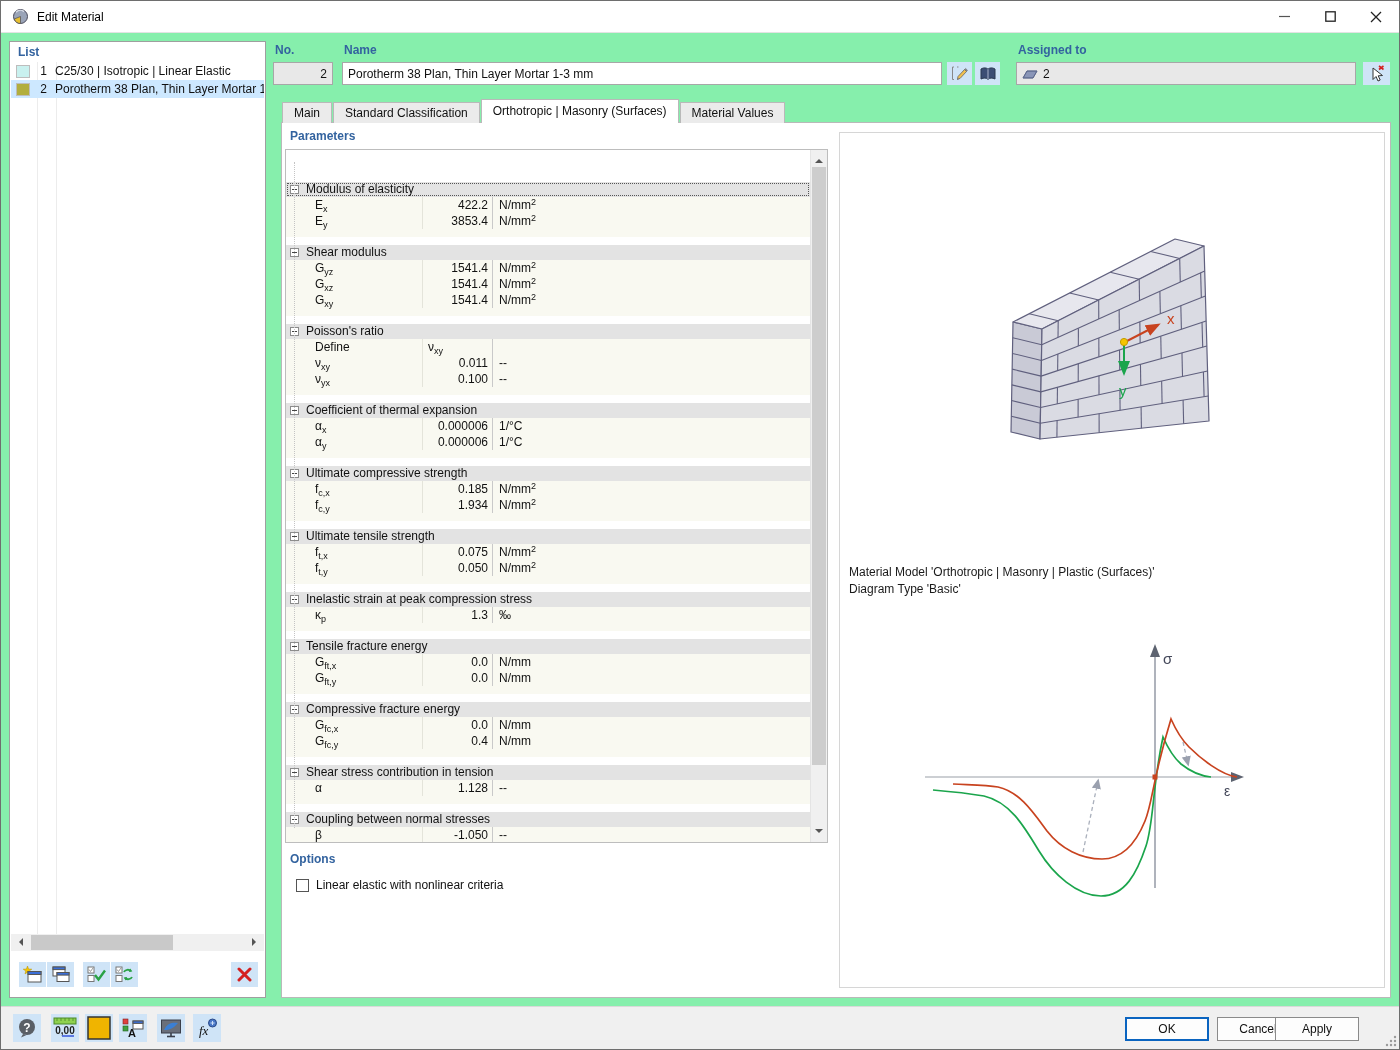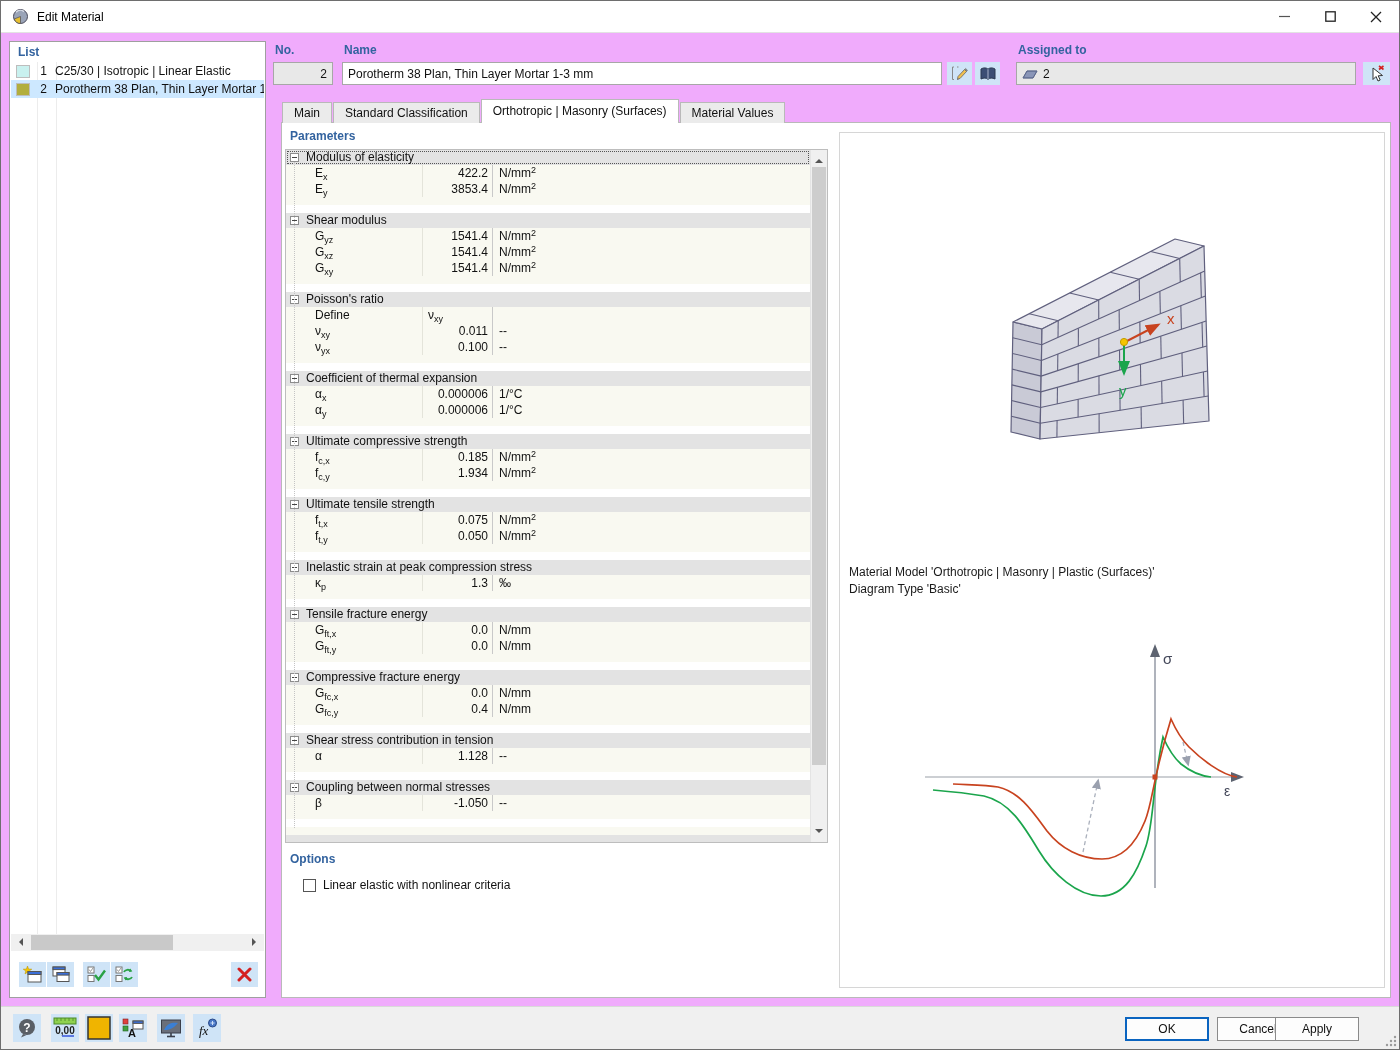--- a/index.html
+++ b/index.html
@@ -1,18 +1,18 @@
 <!DOCTYPE html>
 <html><head>
 <meta charset="utf-8">
 <style>
   * { box-sizing: border-box; margin:0; padding:0; }
   html,body { width:1400px; height:1050px; overflow:hidden; }
   body { font-family:"Liberation Sans","DejaVu Sans",sans-serif; font-size:12px; color:#111; background:#f0f0f0; }
-  #win { position:relative; width:1400px; height:1050px; background:#f0abfc; border:1px solid #6e6e6e; }
+  #win { position:relative; width:1400px; height:1050px; background:#86efac; border:1px solid #6e6e6e; }
 
   
   .titlebar { position:absolute; left:0; top:0; width:100%; height:32px; background:#fff; border-bottom:1px solid #e3e3e3; display:flex; align-items:center; }
   .titlebar .ticon { margin-left:11px; width:17px; height:17px; }
   .titlebar .ttext { margin-left:8px; font-size:12px; color:#000; }
   .wctrls { position:absolute; right:0; top:0; height:31px; display:flex; }
   .wbtn { width:46px; height:31px; display:flex; align-items:center; justify-content:center; background:#fff; }
 
   
   .listpanel { position:absolute; left:8px; top:40px; width:257px; height:957px; background:#fff; border:1px solid #9f9f9f; }
@@ -45,42 +45,42 @@
   .tab.active { height:24px; line-height:23px; background:#fff; position:relative; }
 
   
   .page { position:absolute; left:280px; top:121px; width:1110px; height:876px; background:#fff; border:1px solid #b9b9b9; }
 
   
   .ptable { position:absolute; left:3px; top:26px; width:543px; height:694px; border:1px solid #bdbdbd; background:#fff; }
   .ptbody { position:absolute; left:0; top:0; right:17px; bottom:0; overflow:hidden; }
   .ptbody::before { content:""; position:absolute; left:8px; top:12px; bottom:14px; border-left:1px dotted #c4c4c4; z-index:5; }
   .phead { position:relative; height:15px; line-height:15px; background:#e3e3e3; padding-left:20px; }
-  .phead.focus { outline:1px dotted #555; outline-offset:-2px; }
+  .phead.focus { outline:1px dotted #555; outline-offset:-2px;margin-top:32px; }
   .phead.cut { height:9px; }
   .minus { position:absolute; left:4px; top:3px; width:9px; height:9px; border:1px solid #8c8c8c; background:#fff; }
   .minus::after { content:""; position:absolute; left:1px; right:1px; top:3px; border-top:1px solid #444; }
   .prow { display:flex; height:16px; line-height:16px; background:#f9f9f1; }
   .prow.pempty { height:8px; }
   .pgap { height:8px; background:#fff; }
   .psym { width:136px; padding-left:29px; flex:none; white-space:nowrap; }
   .pval { width:70px; flex:none; text-align:right; padding-right:4px; border-left:1px solid #e4e4da; white-space:nowrap; }
   .pval.vleft { text-align:left; padding-left:5px; }
   .punit { flex:1; padding-left:6px; border-left:1px solid #c9c9c9; white-space:nowrap; }
   .sub { font-size:9px; position:relative; top:3px; }
   .sup { font-size:9px; position:relative; top:-4px; }
   .vscroll { position:absolute; right:0; top:0; bottom:0; width:17px; background:#f0f0f0; border-left:1px solid #e4e4e4; }
   .vbtn { position:absolute; left:0; width:16px; height:17px; }
   .varrow-u::after, .varrow-d::after { content:""; position:absolute; left:4px; border:4px solid transparent; }
   .varrow-u::after { top:5px; border-bottom-color:#555; }
   .varrow-d::after { bottom:5px; border-top-color:#555; }
   .vthumb { position:absolute; left:1px; width:14px; top:17px; bottom:77px; background:#cdcdcd; }
 
   
-  .cbrow { position:absolute; left:21px; top:755px; display:flex; align-items:center; }
+  .cbrow { position:absolute; left:14px; top:755px; display:flex; align-items:center; }
   .cbox { width:13px; height:13px; border:1px solid #555; background:#fff; margin-right:7px; flex:none; }
 
   
   .preview { position:absolute; left:557px; top:9px; width:546px; height:856px; background:#fff; border:1px solid #d6d6d6; }
   .caption { position:absolute; left:9px; top:431px; line-height:17px; color:#1a1a1a; }
 
   
   .footer { position:absolute; left:0; bottom:0; width:100%; height:43px; background:#f0f0f0; border-top:1px solid #d9d9d9; }
   .ftbtn { position:absolute; top:7px; width:28px; height:28px; background:#cfe4f7; display:flex; align-items:center; justify-content:center; }
   .dlgbtn { position:absolute; top:10px; height:24px; background:#fdfdfd; border:1px solid #8a8a8a; text-align:center; line-height:22px; cursor:default; }

